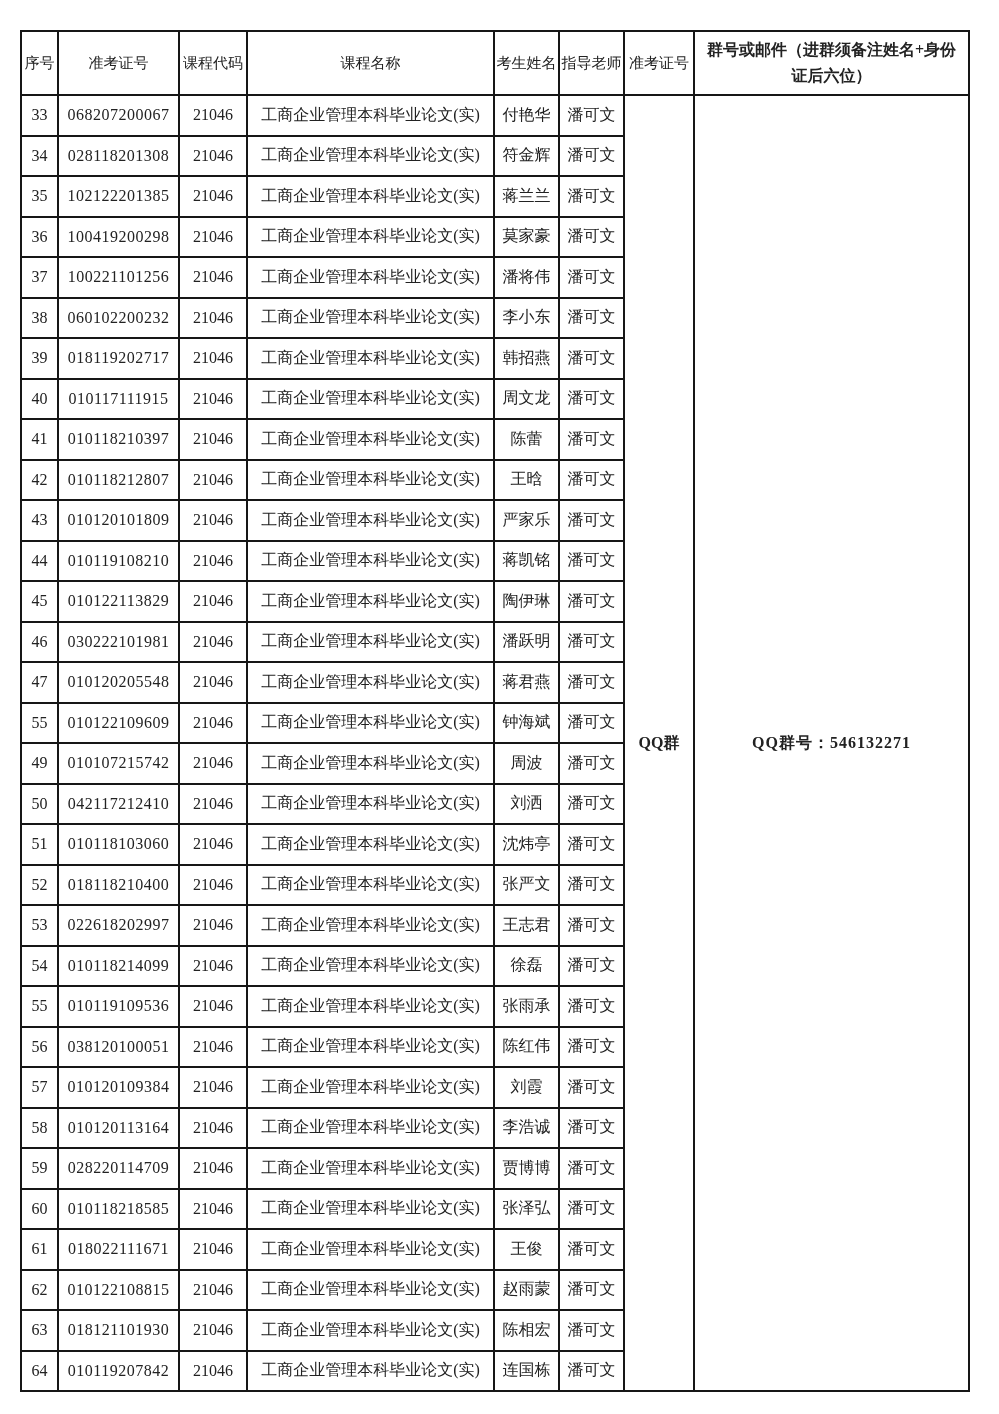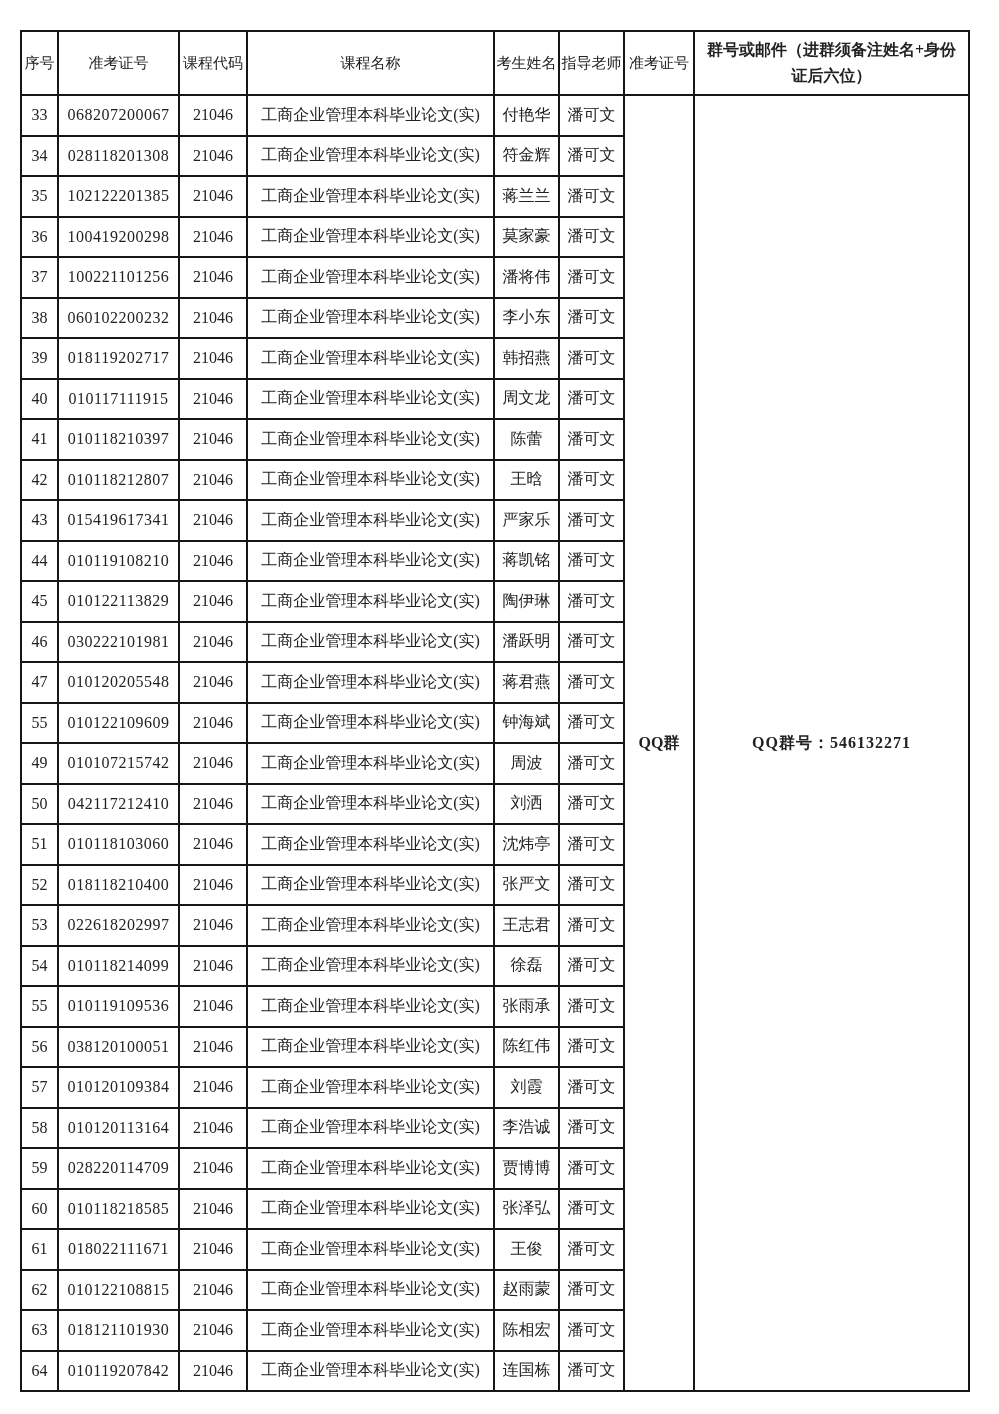--- a/index.html
+++ b/index.html
@@ -172,21 +172,21 @@
         <tr>
           <td class="c-no">42</td>
           <td class="c-ticket">010118212807</td>
           <td class="c-code">21046</td>
           <td class="c-course">工商企业管理本科毕业论文(实)</td>
           <td class="c-name">王晗</td>
           <td class="c-teacher">潘可文</td>
         </tr>
         <tr>
           <td class="c-no">43</td>
-          <td class="c-ticket">015419617341</td>
+          <td class="c-ticket">010120101809</td>
           <td class="c-code">21046</td>
           <td class="c-course">工商企业管理本科毕业论文(实)</td>
           <td class="c-name">严家乐</td>
           <td class="c-teacher">潘可文</td>
         </tr>
         <tr>
           <td class="c-no">44</td>
           <td class="c-ticket">010119108210</td>
           <td class="c-code">21046</td>
           <td class="c-course">工商企业管理本科毕业论文(实)</td>

